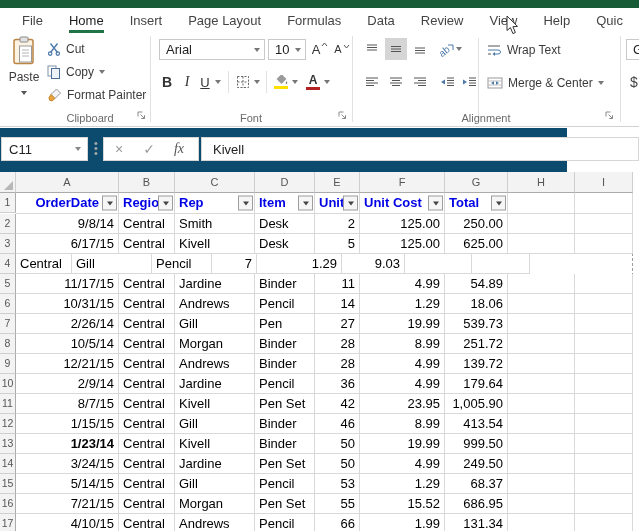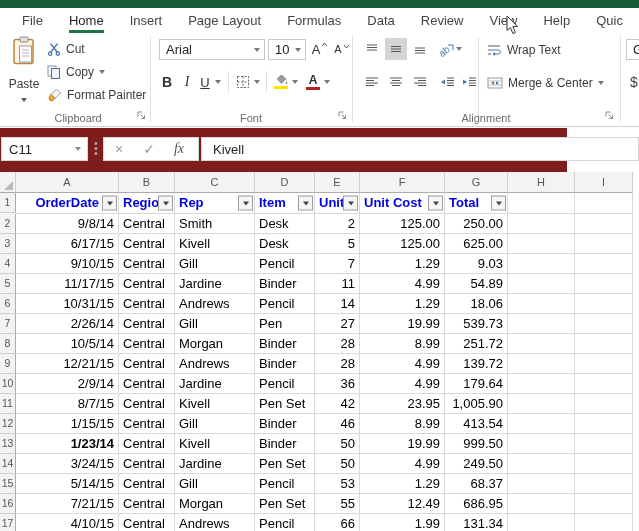--- a/index.html
+++ b/index.html
@@ -19,36 +19,36 @@
   .ribbon { position:absolute; left:0; top:33px; width:639px; height:94px; background:#fff;
             border-bottom:1px solid #d2d2d2; font-size:12px; color:#3b3b3b; }
   .gsep { position:absolute; top:3px; height:86px; width:1px; background:#e1e1e1; }
   .grouplabel { position:absolute; bottom:2px; font-size:11px; color:#6a6a6a; text-align:center; }
   .launcher { position:absolute; bottom:3px; }
   .arr { display:inline-block; width:0; height:0; border-left:3.5px solid transparent;
          border-right:3.5px solid transparent; border-top:4px solid #555; vertical-align:middle; }
   .btnrow { position:absolute; display:flex; align-items:center; gap:5px; height:18px; }
   .icon { display:inline-flex; align-items:center; justify-content:center; }
   .paste { position:absolute; left:4px; top:3px; width:40px; height:80px; text-align:center; }
-  .paste .lbl { font-size:12px; margin-top:8px; }
+  .paste .lbl { font-size:12px; margin-top:1px; }
   .paste .arr { margin-top:3px; }
   .combo { position:absolute; height:21px; background:#fff; border:1px solid #c9c9c9;
            display:flex; align-items:center; font-size:13px; color:#222; padding:0 4px 0 6px; }
   .combo .arr { margin-left:auto; border-top-color:#777; }
   .fbtn { position:absolute; top:38px; height:22px; display:flex; align-items:center; justify-content:center; }
   .bld { font-weight:bold; font-size:14px; color:#333; }
   .ita { font-style:italic; font-family:"Liberation Serif",serif; font-size:14px; color:#333; }
   .und { font-size:13px; color:#333; text-decoration:underline; }
   .vsep2 { position:absolute; top:38px; height:22px; width:1px; background:#e1e1e1; }
   .alignbtn { position:absolute; width:22px; height:22px; display:flex; align-items:center; justify-content:center; }
   .alignbtn.sel { background:#d5d5d5; }
   .stack { display:inline-flex; flex-direction:column; align-items:center; line-height:1; }
   .colorbar { width:14px; height:3px; margin-top:1px; }
   
-  .fstrip { position:absolute; left:0; top:128px; width:567px; height:44px; background:#7f1d1d; }
+  .fstrip { position:absolute; left:0; top:128px; width:567px; height:44px; background:#0c4a6e; }
   .namebox { position:absolute; left:1px; top:9px; width:87px; height:24px; background:#fff;
              border:1px solid #d6d6d6; display:flex; align-items:center; font-size:13px; color:#222; padding-left:7px; }
   .namebox .arr { margin-left:auto; margin-right:6px; border-top-color:#888; }
   .dots { position:absolute; left:92px; top:13px; color:#aaa; font-size:11px; letter-spacing:0; line-height:5px; text-align:center; width:8px; }
   .fbtns { position:absolute; left:103px; top:9px; width:96px; height:24px; background:#fff; border:1px solid #d6d6d6;
            display:flex; align-items:center; }
   .fbx { width:30px; text-align:center; color:#9a9a9a; font-size:14px; }
   .fx { font-family:"Liberation Serif",serif; font-style:italic; color:#555; font-size:14px; }
   .fval { position:absolute; left:201px; top:9px; width:438px; height:24px; background:#fff; border:1px solid #d6d6d6;
           display:flex; align-items:center; padding-left:11px; font-size:13px; color:#222; }
@@ -133,21 +133,21 @@
     </div>
     <div class="btnrow" style="left:47px; top:53px;">
       <span class="icon">
         <svg width="15" height="14" viewBox="0 0 15 14">
           <path d="M9.5,1 L13.5,5 L8,10.5 L4,6.5 Z" fill="#f4f4f4" stroke="#999"></path>
           <path d="M4,6.5 L8,10.5 L5,13 Q1.5,13 2,9.5 Z" fill="#e8a33d" stroke="#c7882f"></path>
         </svg>
       </span>
       <span>Format Painter</span>
     </div>
-    <div class="grouplabel" style="left:4px; width:148px;margin-top:12px;">Clipboard</div>
+    <div class="grouplabel" style="left:16px; width:148px;margin-top:12px;">Clipboard</div>
     <span class="launcher" style="left:136px;">
       <svg width="10" height="10" viewBox="0 0 10 10">
           <path d="M2,2 H6.5 M2,2 V6.5 M4.5,4.5 L8.5,8.5 M8.5,8.5 V5.2 M8.5,8.5 H5.2" stroke="#8a8a8a" fill="none"></path>
         </svg>
     </span>
     <div class="gsep" style="left:150px;"></div>
 
     <div class="combo" style="left:159px; top:6px; width:106px;">
       <span>Arial</span>
       <span class="arr"></span>
@@ -421,21 +421,20 @@
         <div class="dc al" style="width: 80px;">Kivell</div>
         <div class="dc al" style="width: 60px;">Desk</div>
         <div class="dc ar" style="width: 45px;">5</div>
         <div class="dc ar" style="width: 85px;">125.00</div>
         <div class="dc ar" style="width: 63px;">625.00</div>
         <div class="dc " style="width: 67px;"></div>
         <div class="dc " style="width: 58px;"></div>
       </div>
       <div class="srow">
         <div class="rh" style="width: 16px;">4</div>
-        <div class="dc ar" style="width: 103px;">9/10/15</div>
         <div class="dc al" style="width: 56px;">Central</div>
         <div class="dc al" style="width: 80px;">Gill</div>
         <div class="dc al" style="width: 60px;">Pencil</div>
         <div class="dc ar" style="width: 45px;">7</div>
         <div class="dc ar" style="width: 85px;">1.29</div>
         <div class="dc ar" style="width: 63px; text-align: right;">9.03</div>
         <div class="dc " style="width: 67px;"></div>
         <div class="dc " style="width: 58px;"></div>
       </div>
       <div class="srow">
@@ -570,21 +569,21 @@
         <div class="dc " style="width: 67px;"></div>
         <div class="dc " style="width: 58px;"></div>
       </div>
       <div class="srow">
         <div class="rh" style="width: 16px;">16</div>
         <div class="dc ar" style="width: 103px;">7/21/15</div>
         <div class="dc al" style="width: 56px;">Central</div>
         <div class="dc al" style="width: 80px;">Morgan</div>
         <div class="dc al" style="width: 60px;">Pen Set</div>
         <div class="dc ar" style="width: 45px;">55</div>
-        <div class="dc ar" style="width: 85px;">12.49</div>
+        <div class="dc ar" style="width: 85px;">15.52</div>
         <div class="dc ar" style="width: 63px;">686.95</div>
         <div class="dc " style="width: 67px;"></div>
         <div class="dc " style="width: 58px;"></div>
       </div>
       <div class="srow">
         <div class="rh" style="width: 16px;">17</div>
         <div class="dc ar" style="width: 103px;">4/10/15</div>
         <div class="dc al" style="width: 56px;">Central</div>
         <div class="dc al" style="width: 80px;">Andrews</div>
         <div class="dc al" style="width: 60px;">Pencil</div>

